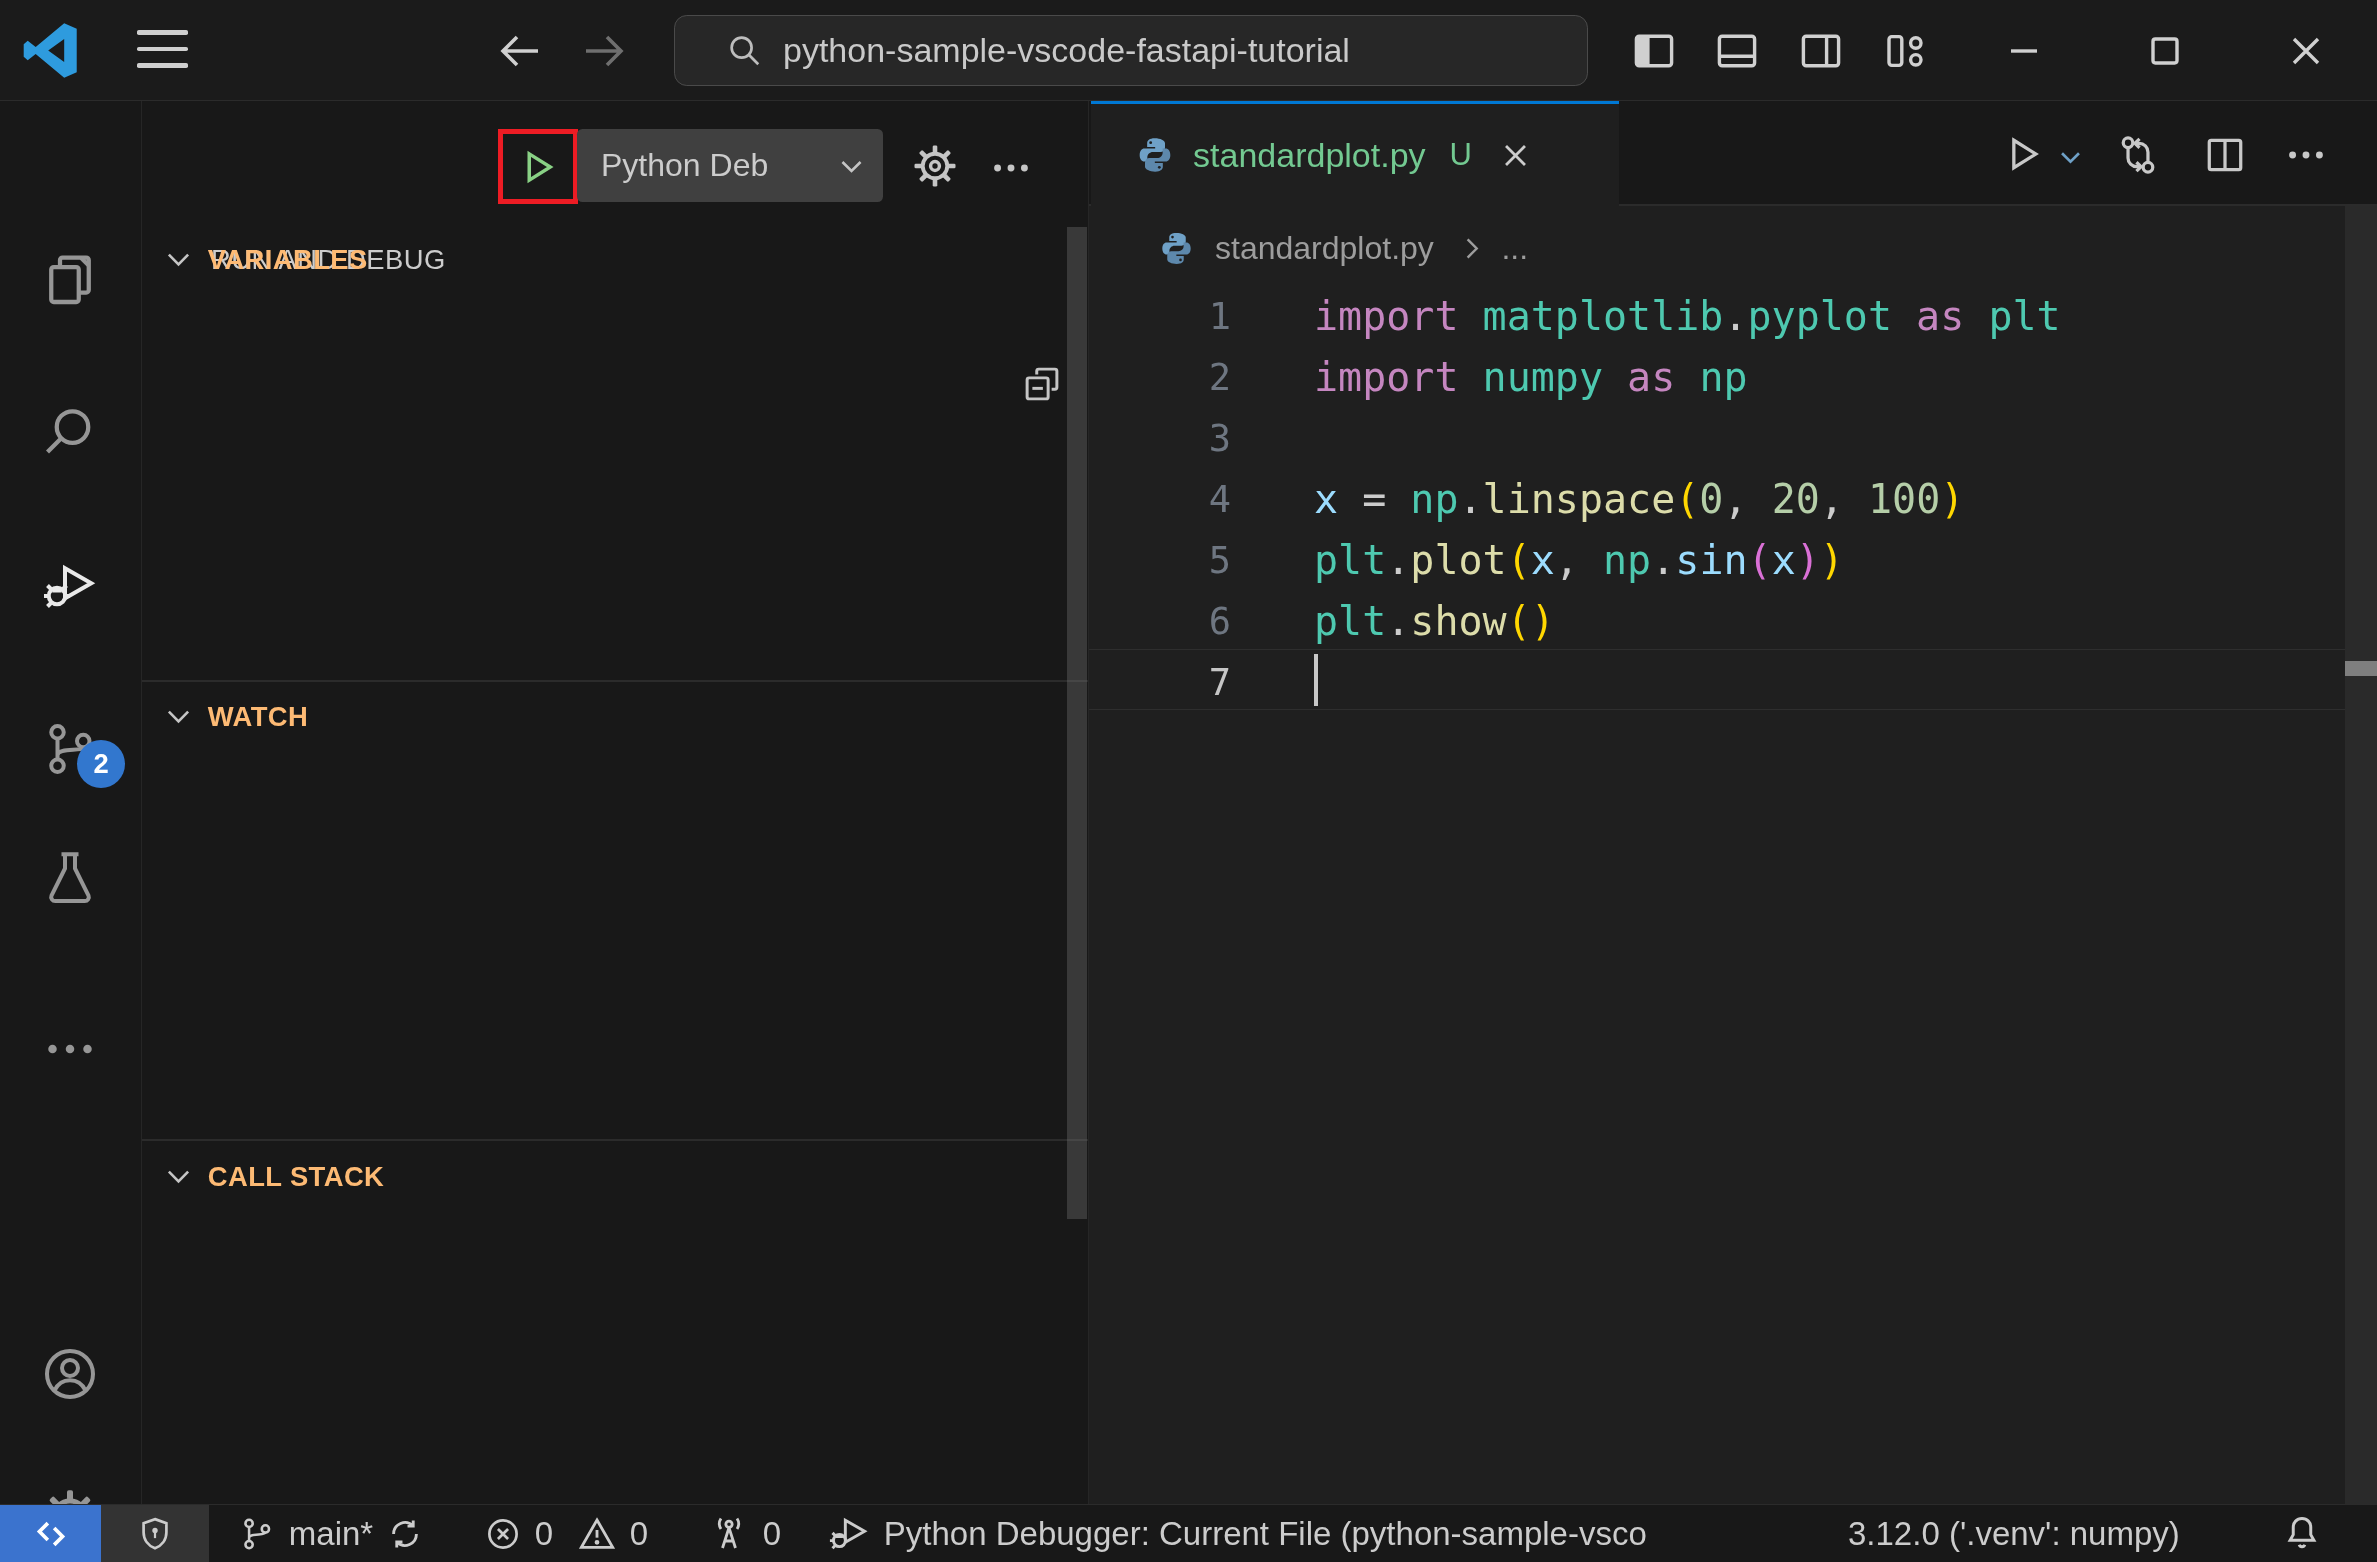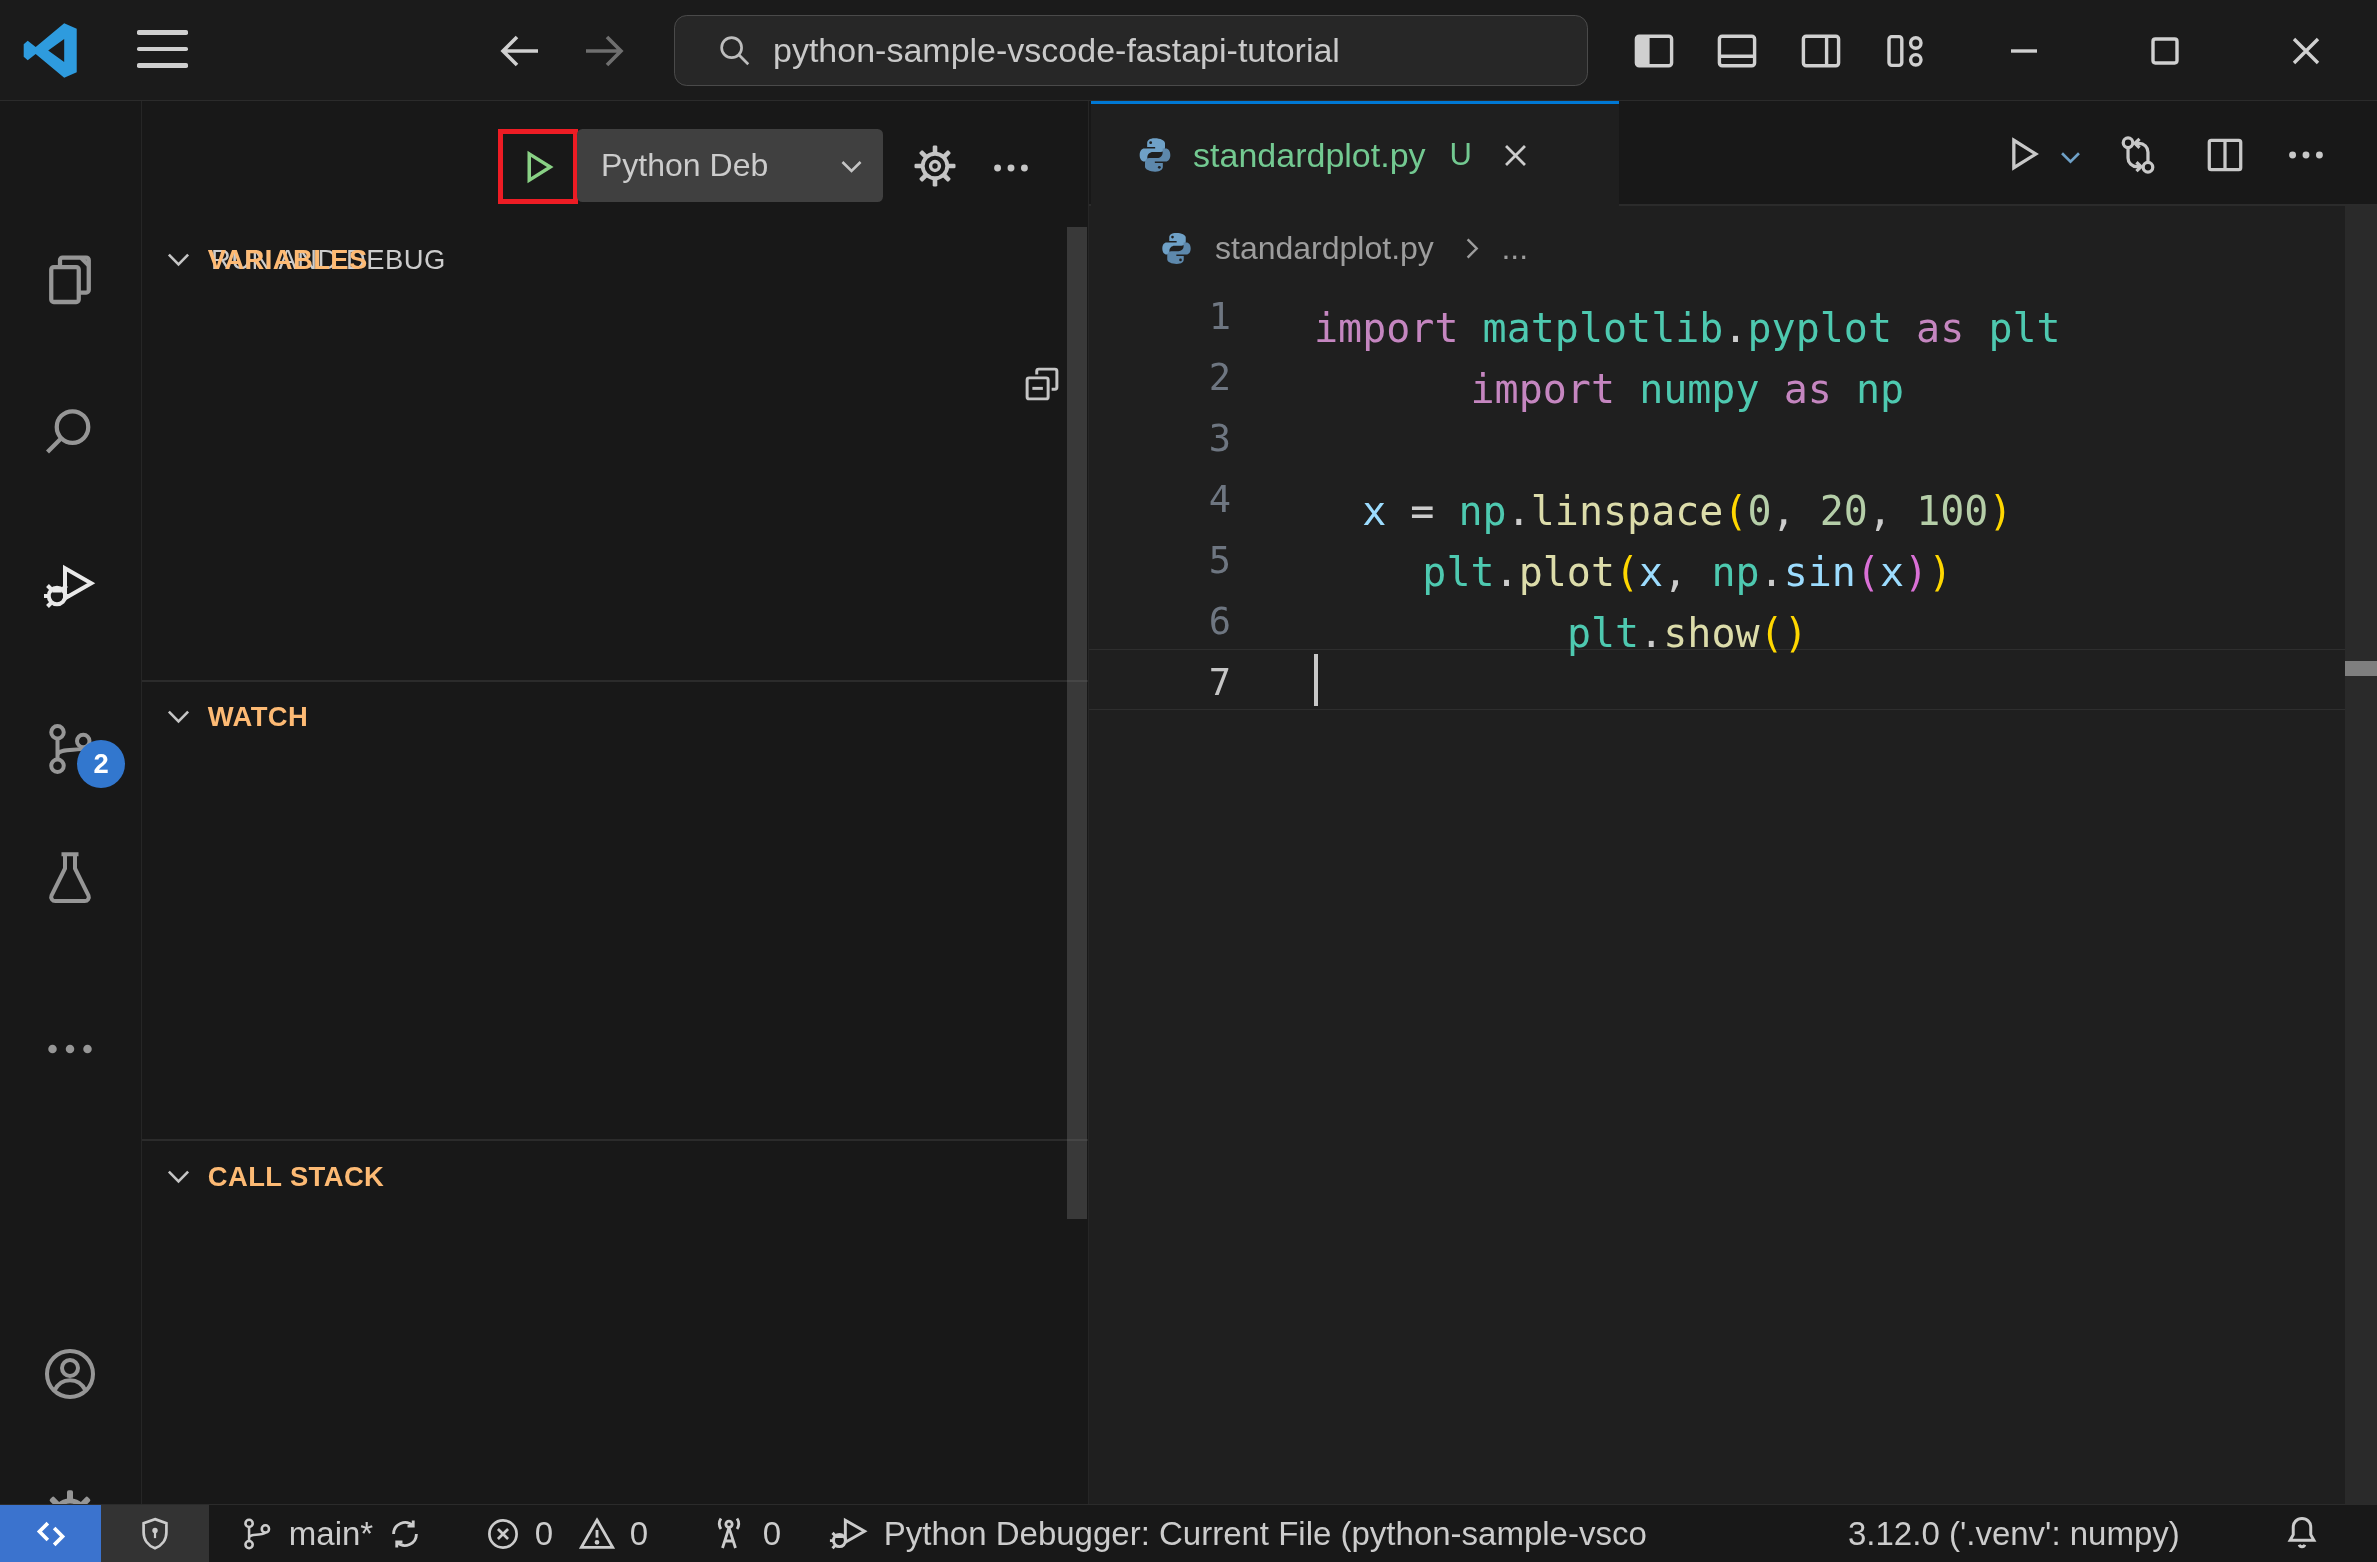--- a/index.html
+++ b/index.html
@@ -10,21 +10,21 @@
     -webkit-font-smoothing:antialiased;
   }
   .abs { position:absolute; }
   svg.ic { display:block; }
 
   
   #titlebar { position:absolute; left:0; top:0; width:2377px; height:101px; background:#1b1b1b; border-bottom:1.8px solid #2b2b2b; }
   #cmd-center {
     position:absolute; left:674px; top:14.6px; width:914px; height:71px;
     background:#272727; border:1.8px solid #4a4a4a; border-radius:12.8px;
-    display:flex; align-items:center; gap:20px; padding-left:40px;
+    display:flex; align-items:center; gap:20px; padding-left:50px;
     color:#c9c9c9; font-size:34px;
   }
   .winbtn { position:absolute; top:25px; width:51px; height:51px; display:flex; align-items:center; justify-content:center; color:#d0d0d0; }
   .laybtn { position:absolute; top:26.5px; width:48px; height:48px; color:#d0d0d0; }
 
   
   #activitybar { position:absolute; left:0; top:101px; width:142px; height:1403px; background:#181818; border-right:1.8px solid #262626; }
   .act-ic { position:absolute; left:40px; width:60px; height:60px; color:#969696; }
   .act-ic.active { color:#e9e9e9; }
   #scm-badge {
@@ -65,21 +65,21 @@
     border-top:3.7px solid var(--accent);
     display:flex; align-items:center;
   }
   #tab-label { margin-left:18.3px; font-size:34px; color:var(--untracked); }
   #tab-dirty { margin-left:24px; font-size:31px; color:var(--untracked); }
   .edact { position:absolute; top:31px; color:#c8c8c8; }
   #breadcrumbs { position:absolute; left:0; top:105px; width:1256px; height:84px; background:#1f1f1f; display:flex; align-items:center; color:#9d9d9d; }
   #gutter { position:absolute; left:0; top:185px; width:142px; font-family:"DejaVu Sans Mono", monospace; font-size:37px; color:#6e7681; text-align:right; }
   #gutter .gutter-num { height:61px; line-height:61px; }
   #gutter .gutter-num.active { color:#c6c6c6; }
-  #code-lines { position:absolute; left:225px; top:197px; font-family:"DejaVu Sans Mono", monospace; font-size:40px; white-space:pre;text-align:center; }
+  #code-lines { position:absolute; left:225px; top:185px; font-family:"DejaVu Sans Mono", monospace; font-size:40px; white-space:pre; }
   #code-lines .code-line { height:61px; line-height:61px; }
   .tok-kw { color:var(--tok-kw); } .tok-mod { color:var(--tok-mod); } .tok-vr { color:var(--tok-vr); }
   .tok-fn { color:var(--tok-fn); } .tok-num { color:var(--tok-num); } .tok-pun { color:var(--tok-pun); }
   .tok-b1 { color:var(--tok-b1); } .tok-b2 { color:var(--tok-b2); }
   #cur-line { position:absolute; left:0; top:548px; width:1256px; height:61px; border-top:1.8px solid #2e2e2e; border-bottom:1.8px solid #2e2e2e; }
   #cursor { position:absolute; left:225px; top:553px; width:3.7px; height:52px; background:#c8c8c8; }
   #ov-strip { position:absolute; left:1256px; top:105px; width:34px; height:1298px; background:#2a2a2a; }
   #ov-marker { position:absolute; left:0; top:455px; width:34px; height:14.6px; background:#7f7f7f; }
 
   

